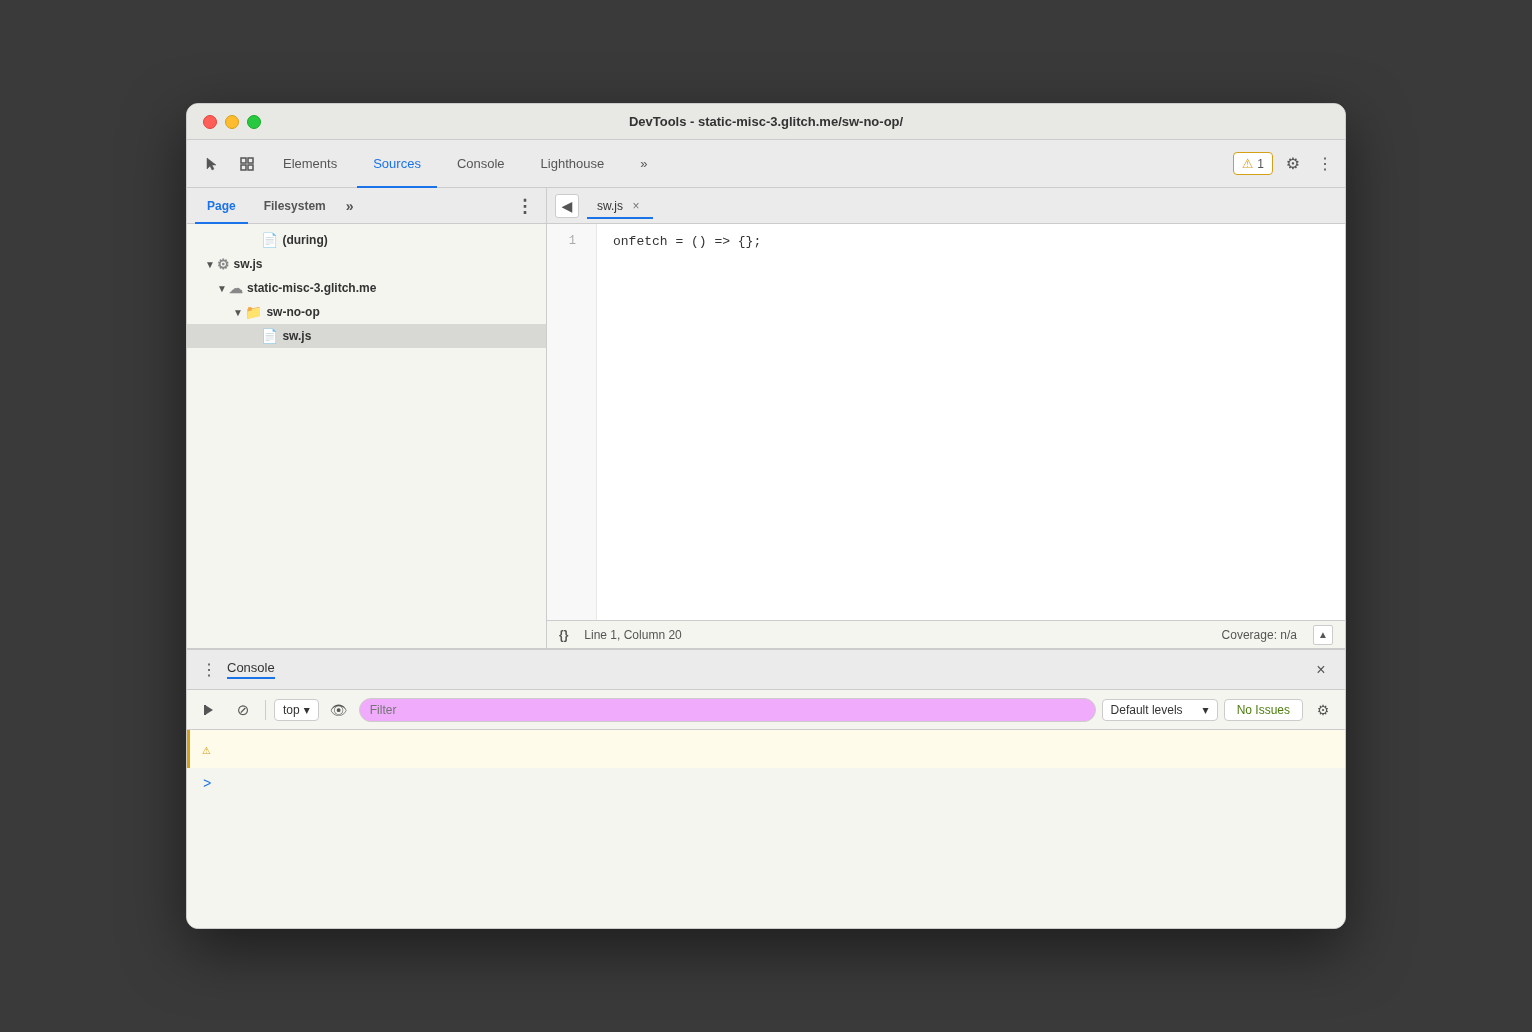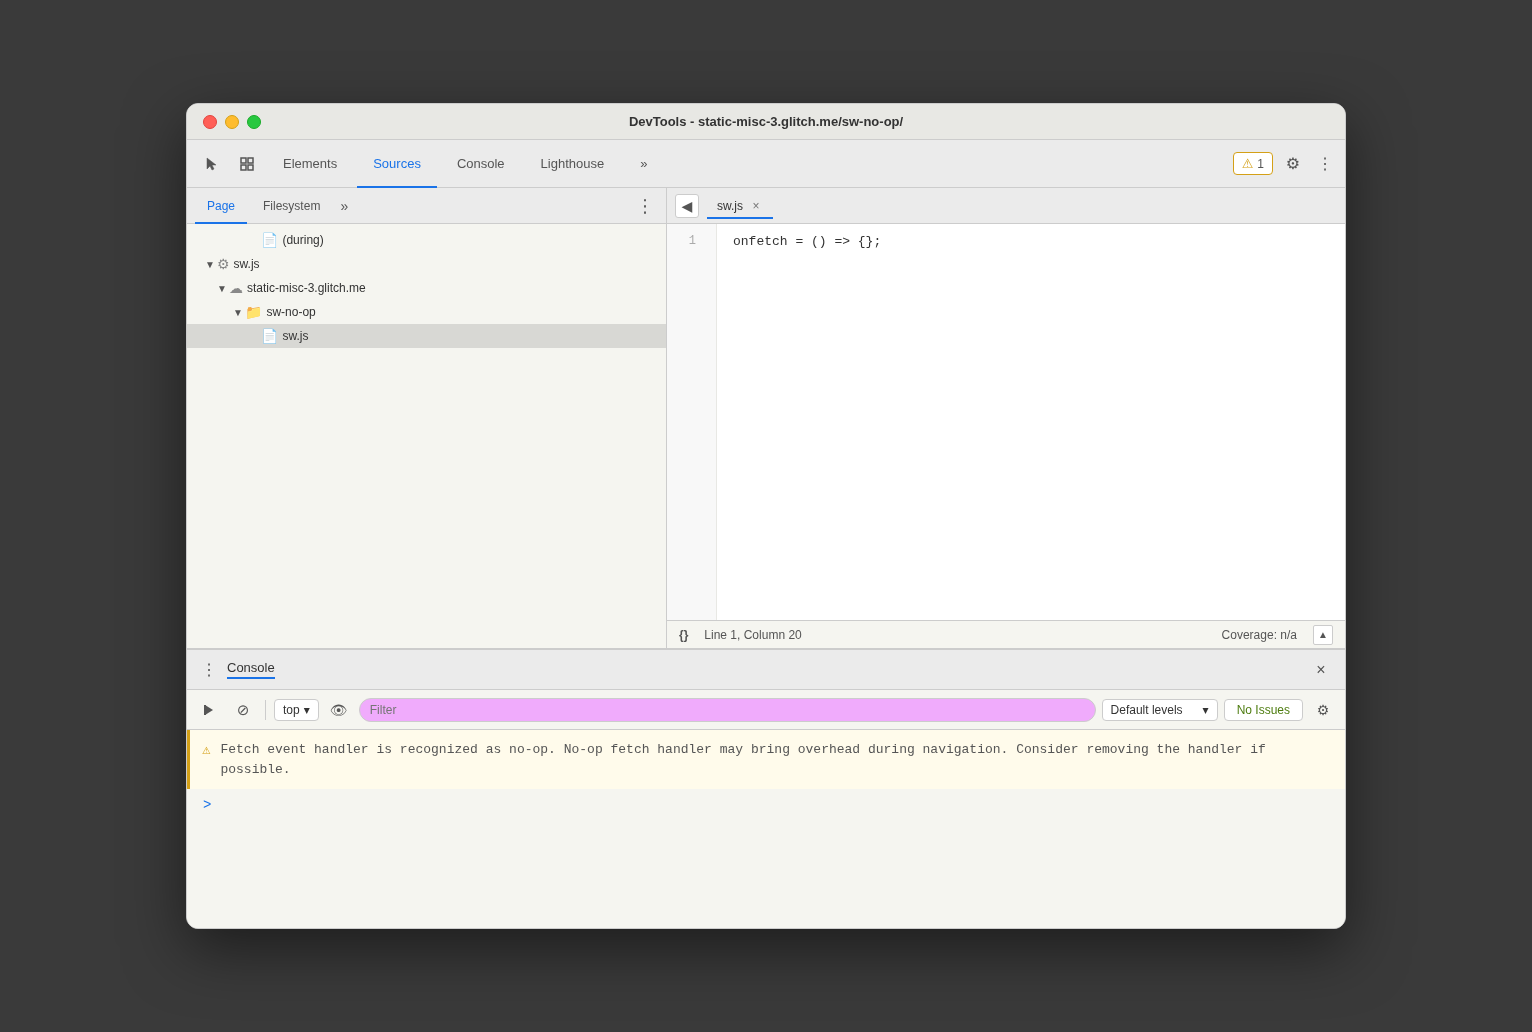--- a/index.html
+++ b/index.html
@@ -114,25 +114,26 @@
       display: flex; align-items: center; justify-content: center;
       cursor: pointer; color: #555; font-size: 16px;
     }
     
     .main-area {
       display: flex;
       height: 460px;
     }
     
     .left-panel {
-      width: 480px;
+      width: 360px;
       border-right: 1px solid #ccc;
       display: flex;
       flex-direction: column;
       background: #f5f5f0;
+      font-weight: bold;
     }
     .panel-tabs {
       display: flex;
       align-items: center;
       height: 36px;
       padding: 0 8px;
       border-bottom: 1px solid #ccc;
       background: #ebebeb;
       gap: 4px;
     }
@@ -614,20 +615,19 @@
       <div class="no-issues-btn">
         <span>No Issues</span>
       </div>
       <div class="console-gear">
         <span>⚙</span>
       </div>
     </div>
     <div class="console-messages">
       <div class="warning-message">
         <span class="warning-icon">⚠</span>
-        <span class="warning-text">Fetch event handler is recognized as no-op. No-op fetch handler may bring overhead during navigation. Consider removing the handler if possible.</span>
       </div>
       <div class="console-prompt">
         <span class="prompt-chevron">&gt;</span>
       </div>
     </div>
   </div>
 </div>
 
 </body></html>

